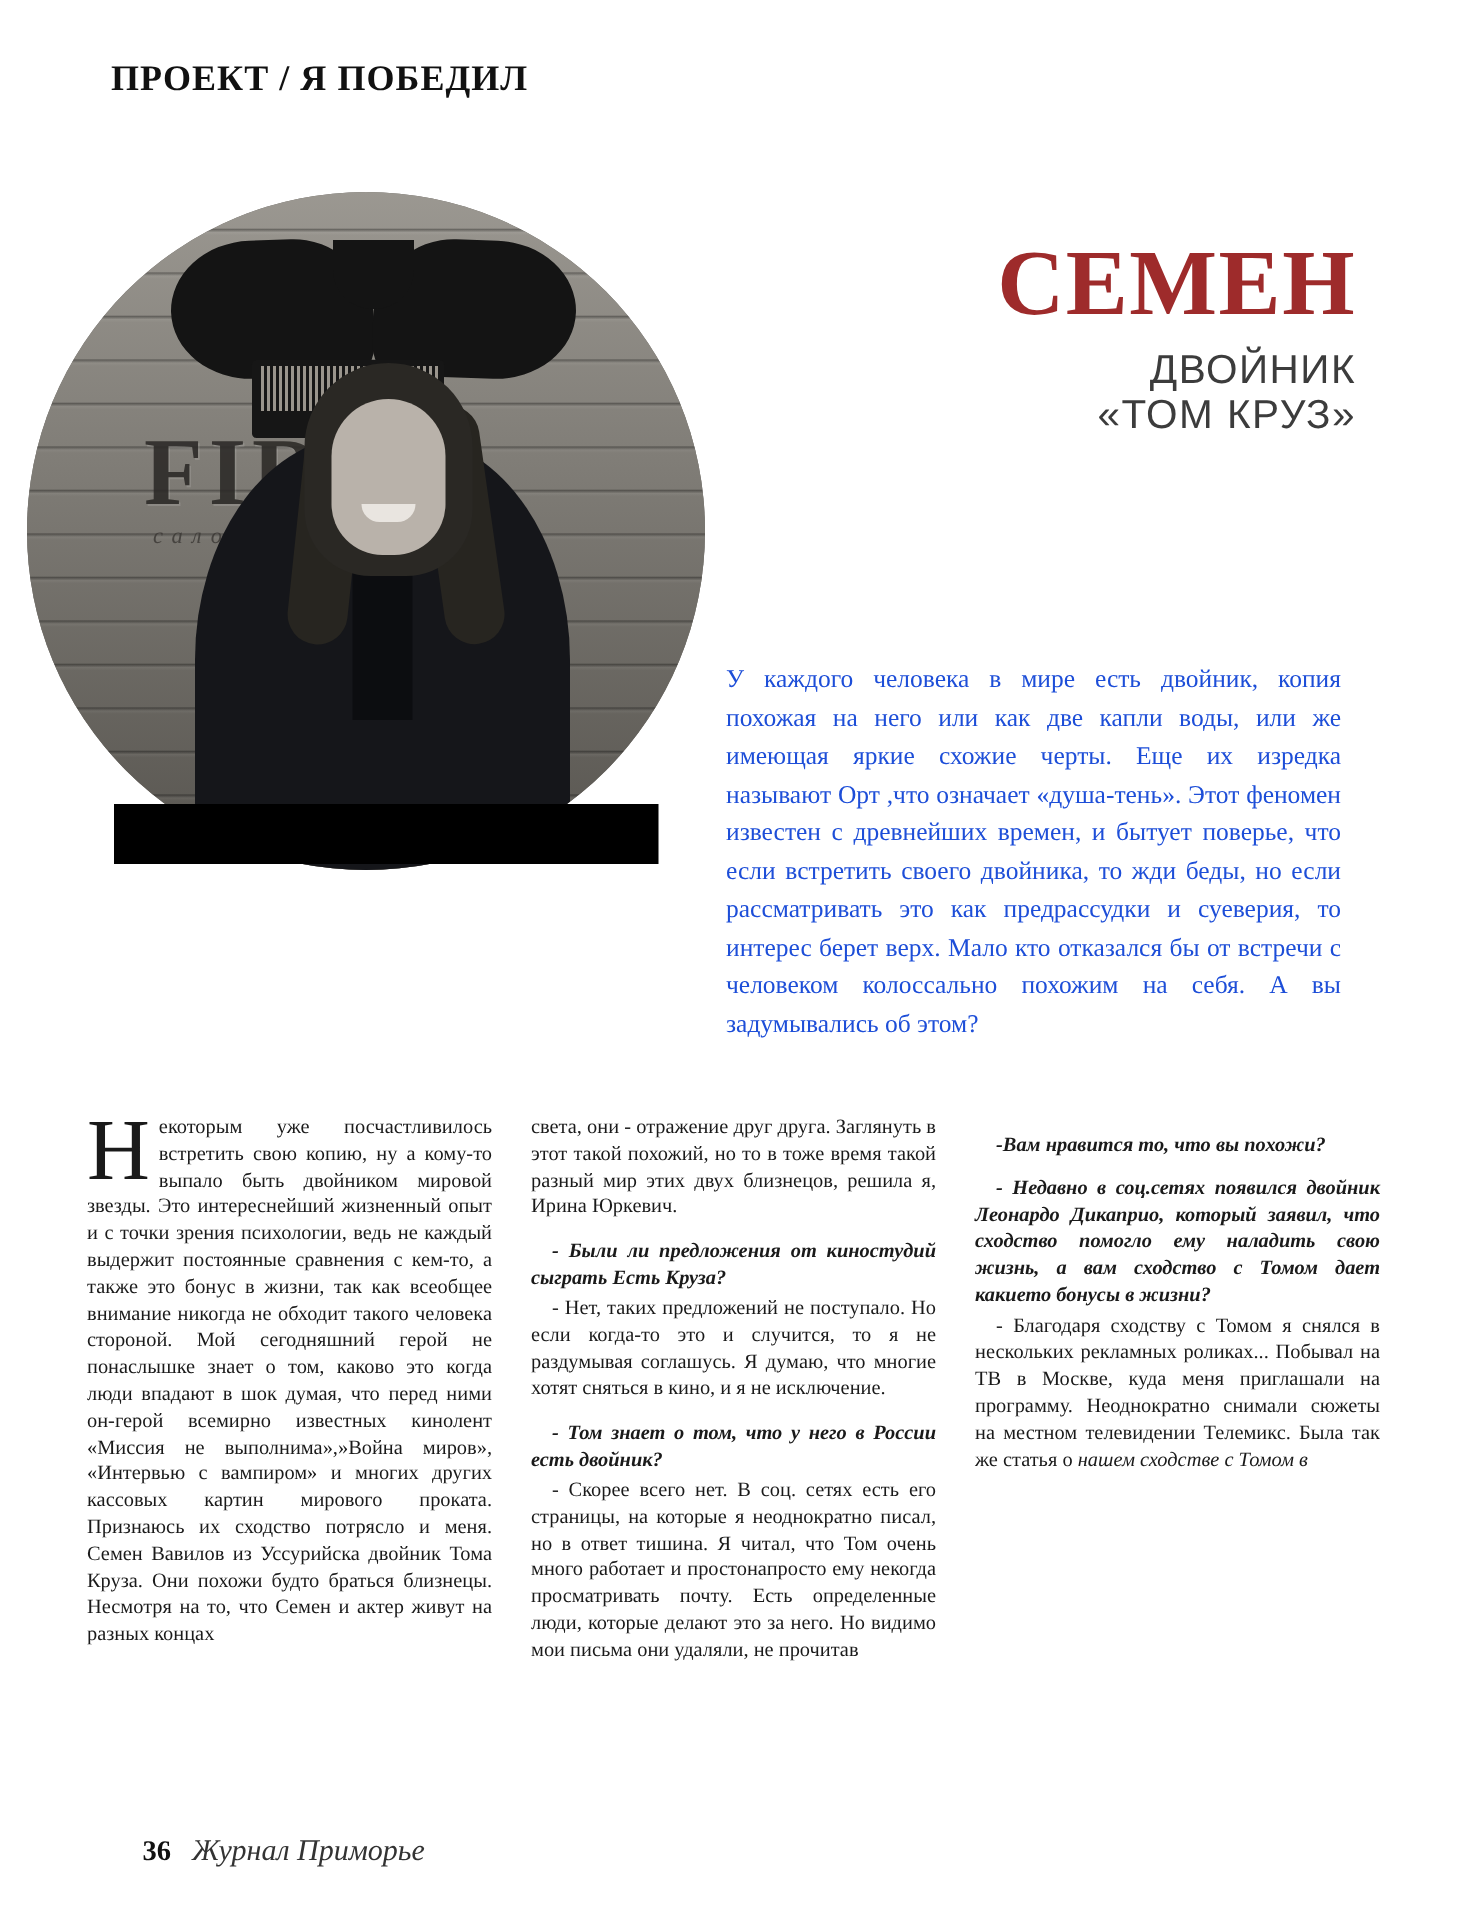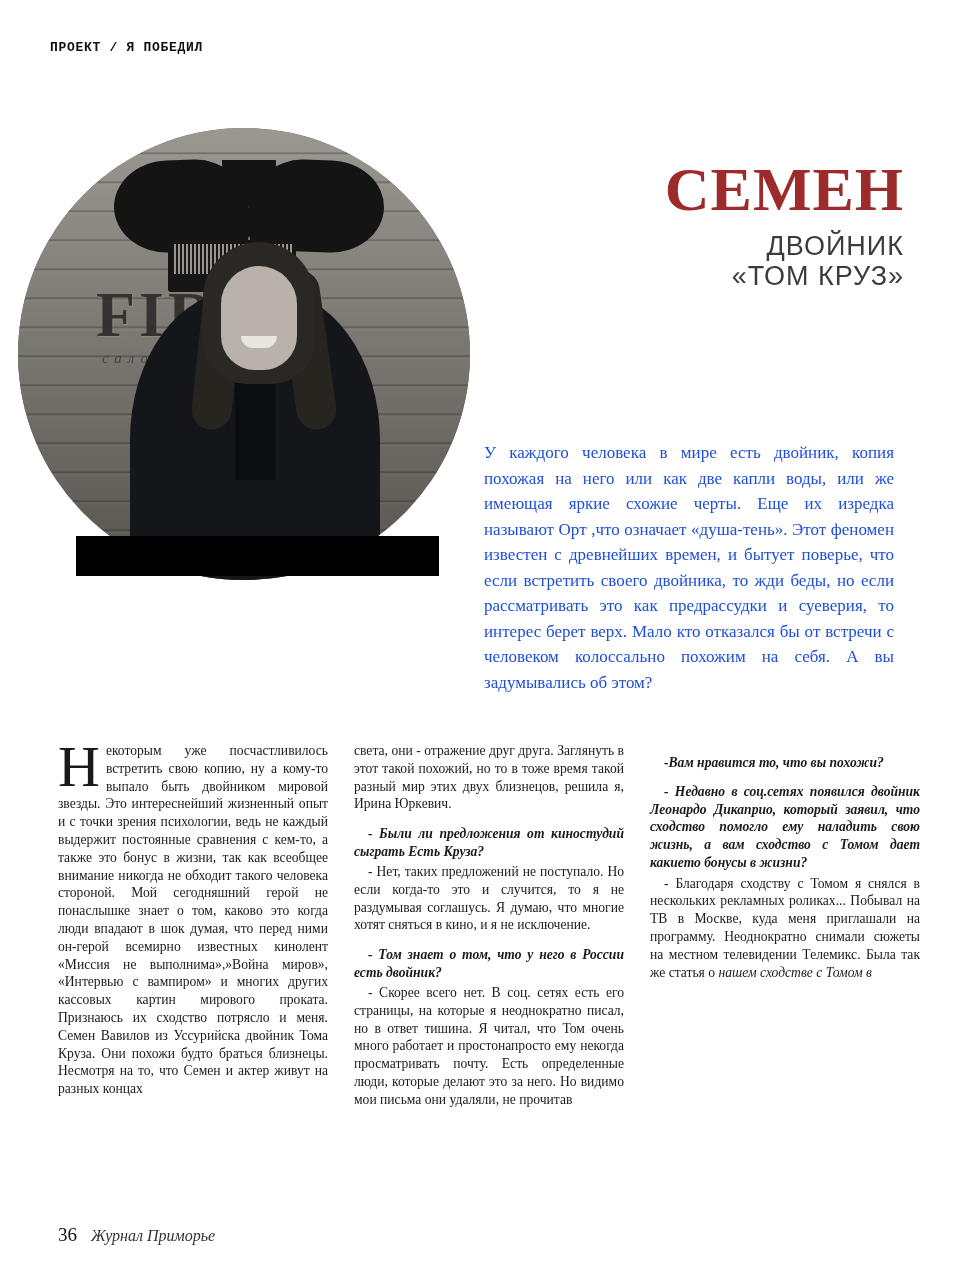--- a/index.html
+++ b/index.html
@@ -13,24 +13,24 @@
     position: relative;
     font-family: "Liberation Serif", serif;
     color: #1a1a1a;
     overflow: hidden;
   }
 
   
   .header-rubric {
     position: absolute;
     top: 40px;
-    left: 50px;
-    font-family: Liberation Mono, monospace;
+    left: 74px;
+    font-family: Liberation Serif, serif;
     font-weight: bold;
-    font-size: 13px;
+    font-size: 24px;
     letter-spacing: 0.7px;
     color: #111;
     text-transform: uppercase;
   }
 
   
   .photo-wrap {
     position: absolute;
     top: 128px;
     left: 18px;
@@ -284,28 +284,29 @@
   .footer {
     position: absolute;
     bottom: 34px;
     left: 58px;
     display: flex;
     align-items: baseline;
     gap: 14px;
   }
   .page-num {
     font-family: "Liberation Serif", serif;
-    font-weight: normal;
+    font-weight: bold;
     font-size: 19px;
     color: #111;
+    margin-left: 37px;
   }
   .footer-title {
     font-family: "Liberation Serif", serif;
     font-style: italic;
-    font-size: 16px;
+    font-size: 20px;
     color: #333;
   }
 </style>
 </head>
 <body>
 
 <div class="header-rubric">ПРОЕКТ / Я ПОБЕДИЛ</div>
 
 <div class="photo-wrap">
   <div class="photo-circle">

